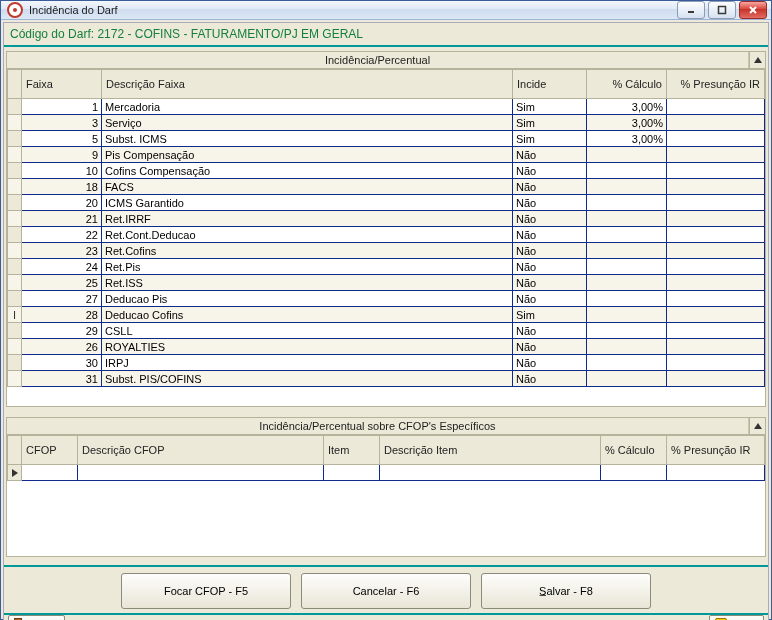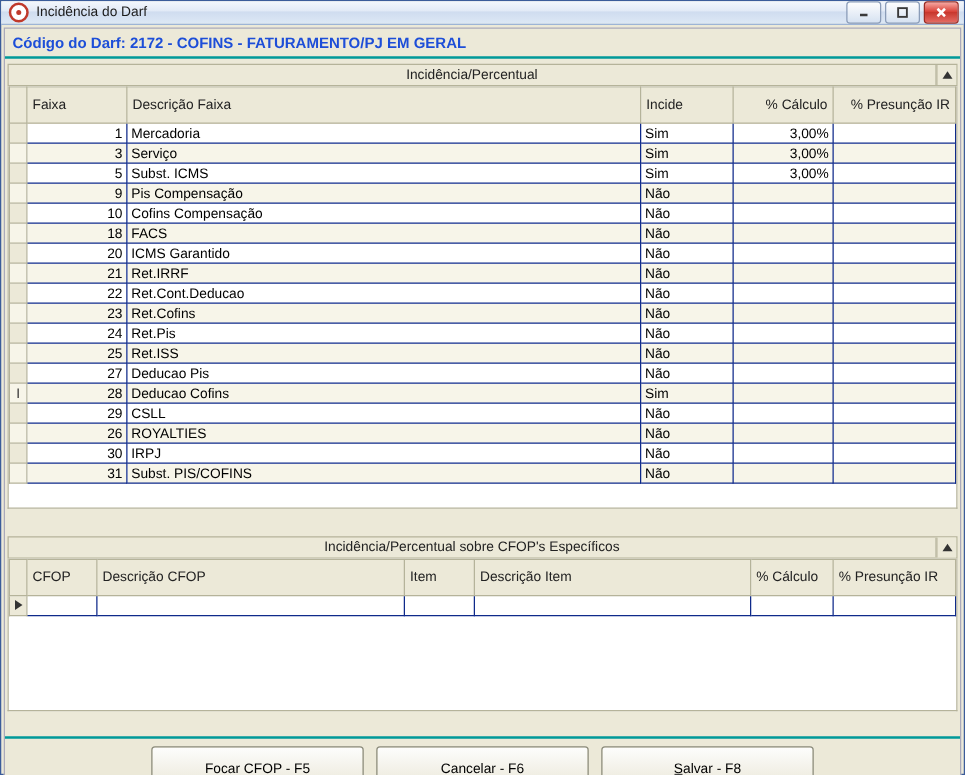--- a/index.html
+++ b/index.html
@@ -67,29 +67,29 @@
   .client {
     flex: 1;
     display: flex;
     flex-direction: column;
     border: 1px solid #aab;
     margin: 2px;
     background: #ece9d8;
   }
   .header-label {
     padding: 4px 6px 4px 6px;
-    color: #1d4ed8;
-    font-weight: bold;
+    color: #15803d;
+    font-weight: normal;
     font-size: 12px;
     border-bottom: 2px solid #009999;
   }
 
   .group {
     position: relative;
-    margin: 4px 2px 18px 2px;
+    margin: 4px 2px 6px 2px;
   }
   .group-caption-row {
     display: flex;
     align-items: stretch;
     border: 1px solid #b5b39a;
     background: #ece9d8;
     height: 18px;
   }
   .group-caption {
     flex: 1;

